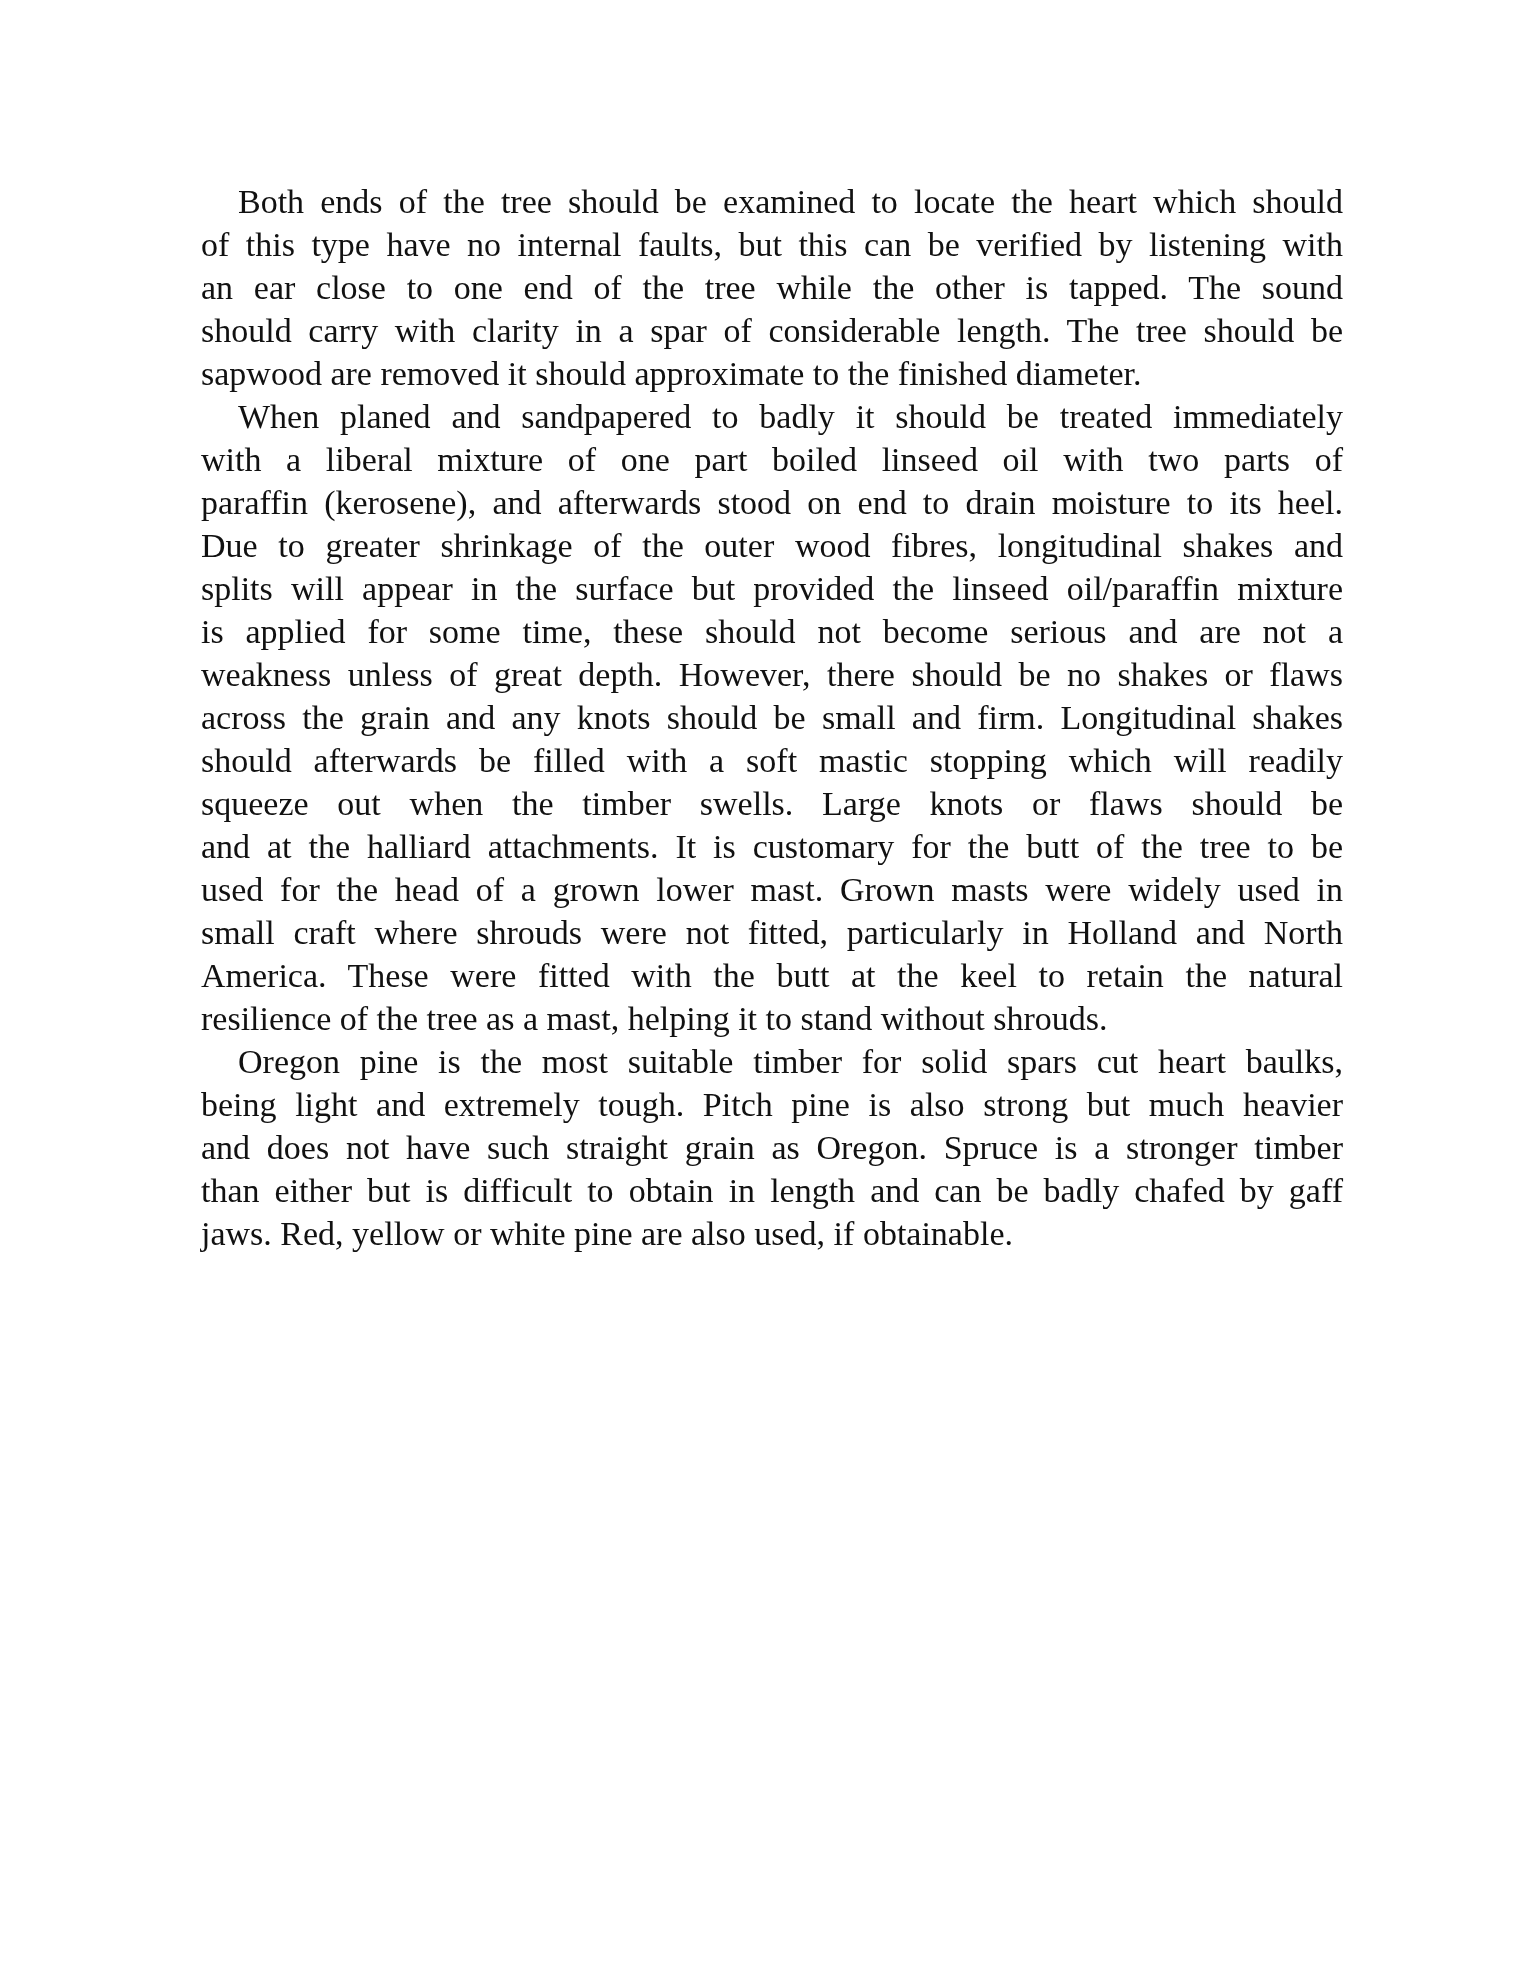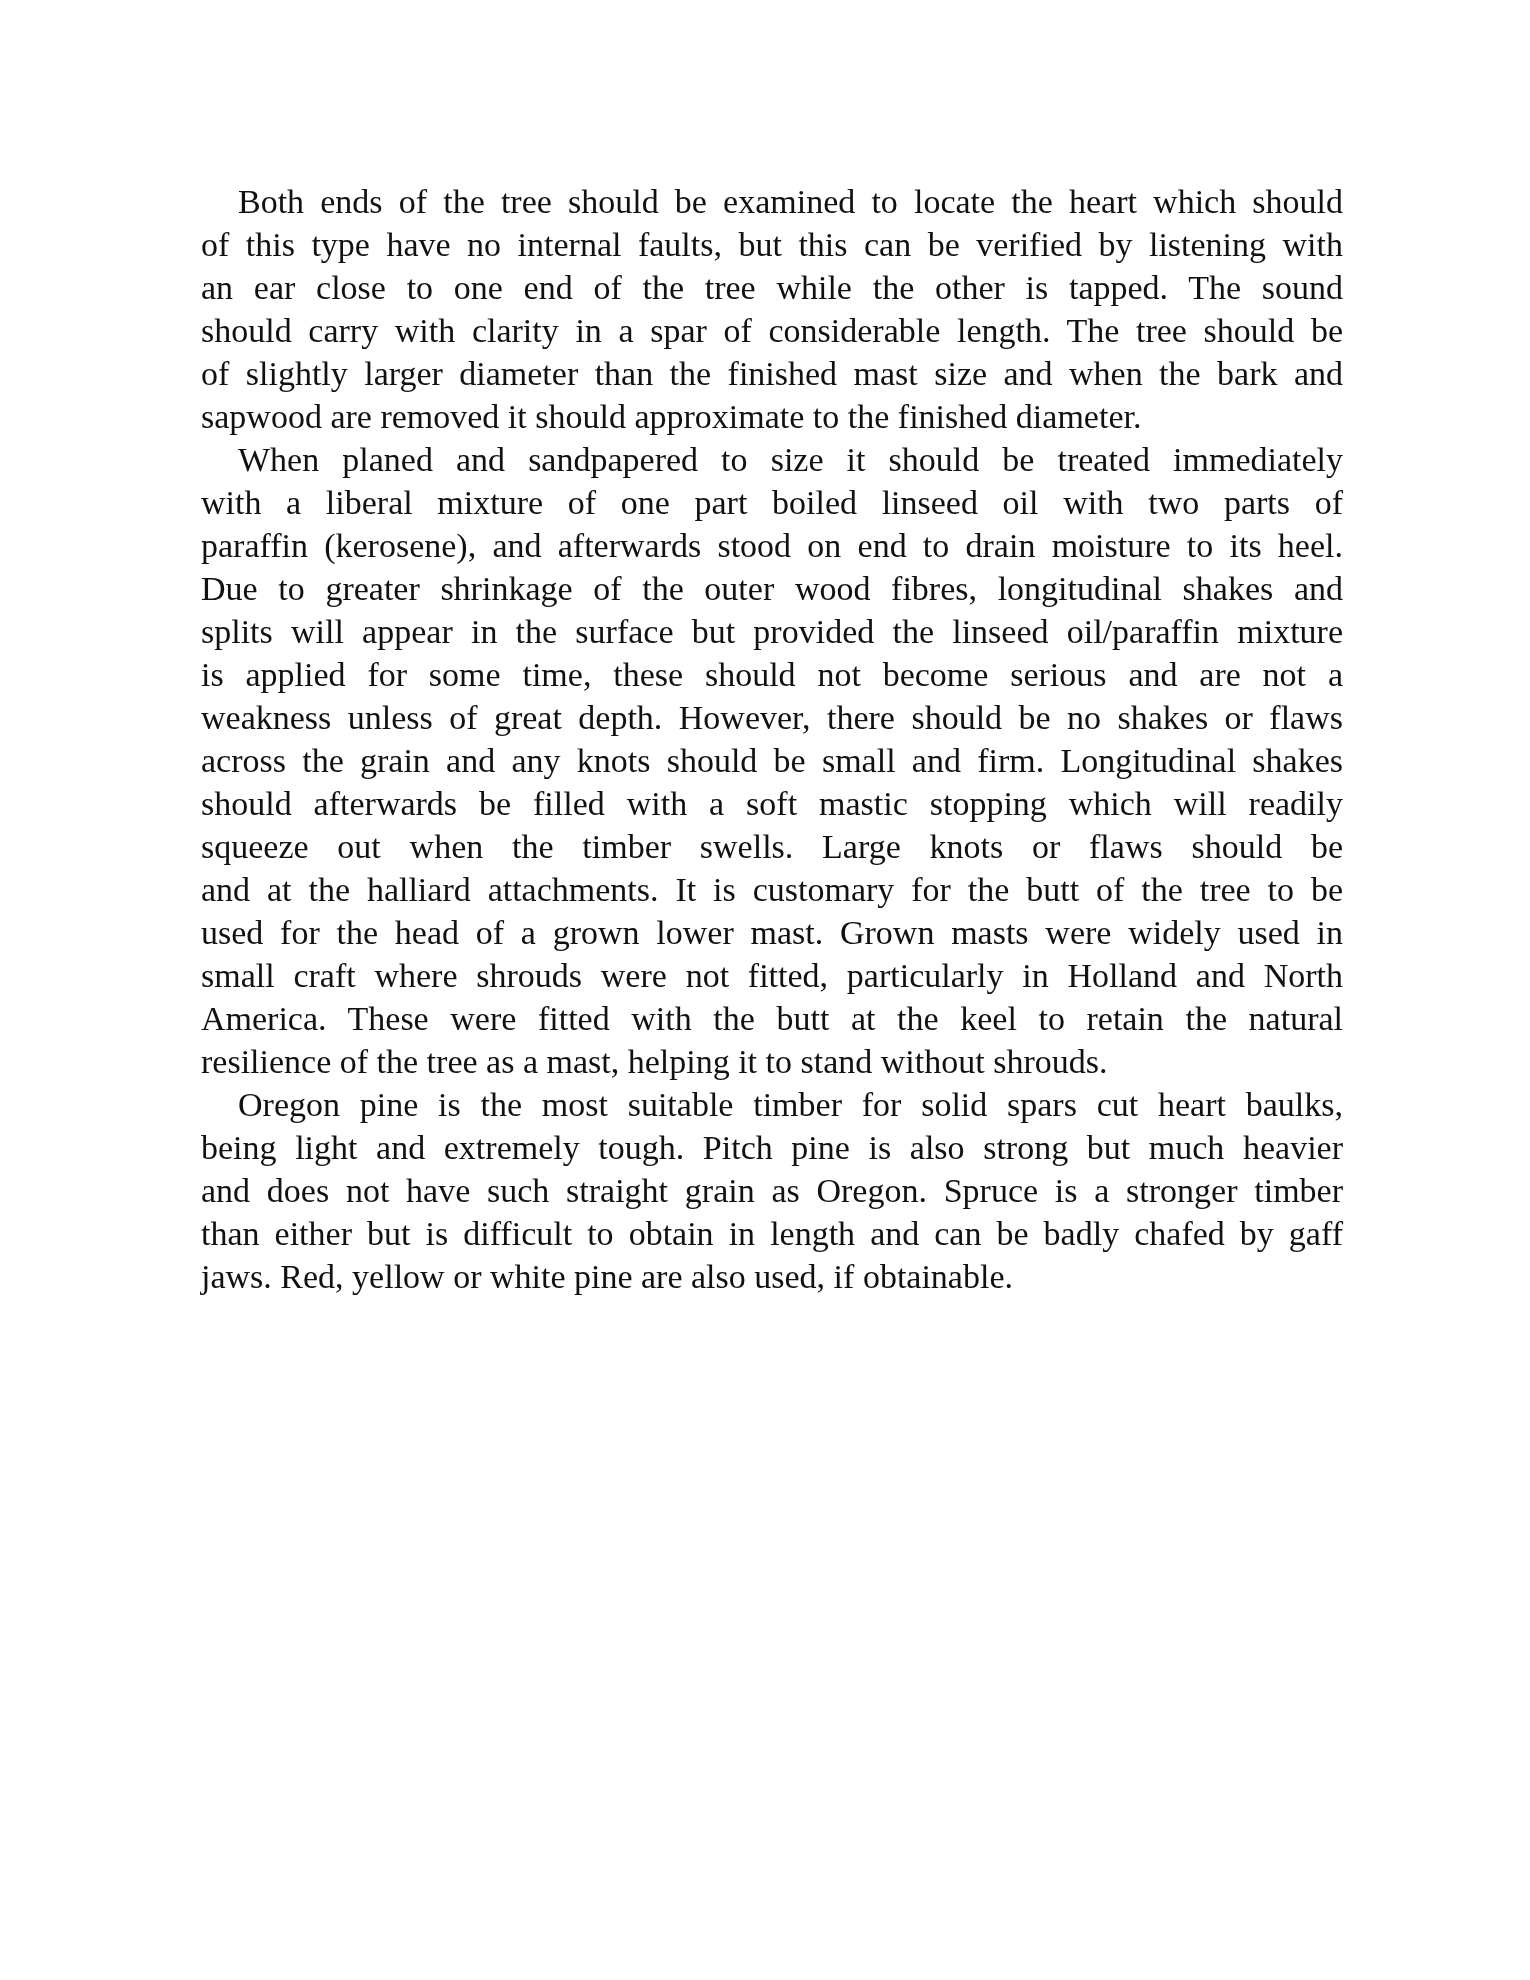--- a/index.html
+++ b/index.html
@@ -55,26 +55,25 @@
 <body>
 
 <div class="page">
   <div class="text-column">
 
     <p class="paragraph">
       <span class="line indent">Both ends of the tree should be examined to locate the heart which should</span>
       <span class="line">of this type have no internal faults, but this can be verified by listening with</span>
       <span class="line">an ear close to one end of the tree while the other is tapped. The sound</span>
       <span class="line">should carry with clarity in a spar of considerable length. The tree should be</span>
-      <span class="line">of slightly larger diameter than the finished mast size and when the bark and</span>
       <span class="line last">sapwood are removed it should approximate to the finished diameter.</span>
     </p>
 
     <p class="paragraph">
-      <span class="line indent">When planed and sandpapered to size it should be treated immediately</span>
+      <span class="line indent">When planed and sandpapered to badly it should be treated immediately</span>
       <span class="line">with a liberal mixture of one part boiled linseed oil with two parts of</span>
       <span class="line">paraffin (kerosene), and afterwards stood on end to drain moisture to its heel.</span>
       <span class="line">Due to greater shrinkage of the outer wood fibres, longitudinal shakes and</span>
       <span class="line">splits will appear in the surface but provided the linseed oil/paraffin mixture</span>
       <span class="line">is applied for some time, these should not become serious and are not a</span>
       <span class="line">weakness unless of great depth. However, there should be no shakes or flaws</span>
       <span class="line">across the grain and any knots should be small and firm. Longitudinal shakes</span>
       <span class="line">should afterwards be filled with a soft mastic stopping which will readily</span>
       <span class="line">squeeze out when the timber swells. Large knots or flaws should be</span>
       <span class="line">and at the halliard attachments. It is customary for the butt of the tree to be</span>

